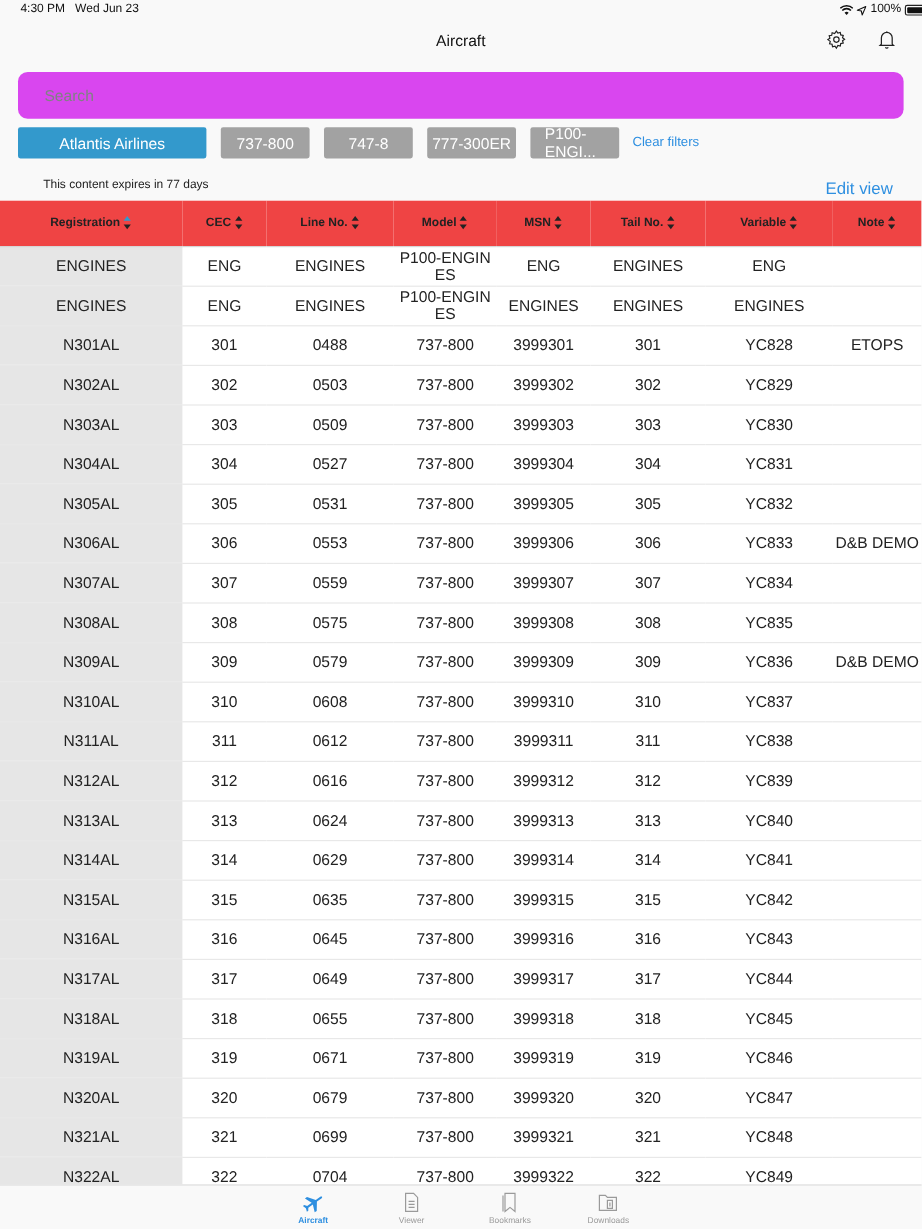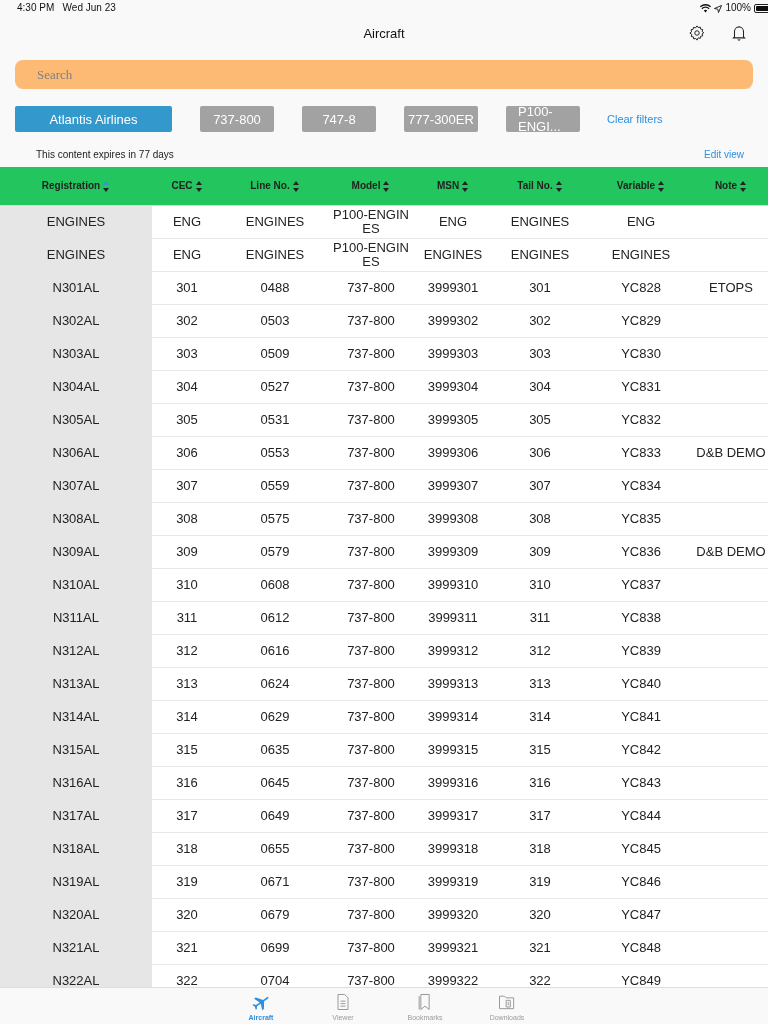--- a/index.html
+++ b/index.html
@@ -6,33 +6,33 @@
   html, body { width: 768px; height: 1024px; overflow: hidden; background: #f9f9f9; font-family: "Liberation Sans", sans-serif; color: #222; }
   .status-bar { position: absolute; top: 0; left: 12px; width: 768px; height: 16px; font-size: 10px; color: #111; }
   .status-bar .left { position: absolute; left: 5px; top: 2px; }
   .status-bar .right { position: absolute; right: 6px; top: 2px; display: flex; align-items: flex-end; gap: 3px; }
   .battery { width: 20px; height: 9px; border: 1px solid #222; border-radius: 2px; padding: 1px; position: relative; }
   .battery::after { content: ""; position: absolute; right: -3px; top: 2px; width: 2px; height: 4px; background: #222; border-radius: 0 1px 1px 0; }
   .battery .fill { width: 100%; height: 100%; background: #111; border-radius: 1px; }
   .nav-title { position: absolute; top: 26px; left: 0; width: 768px; text-align: center; font-size: 13px; font-weight: 500; color: #111; }
   .nav-icons { position: absolute; top: 24px; right: 20px; display: flex; gap: 24px; }
   .nav-icons span { width: 18px; height: 18px; display: inline-block; cursor: pointer; }
-  .search { position: absolute; top: 60px; left: 15px; width: 738px; height: 29px; background: #fdba74; border-radius: 8px; border: none; padding-left: 22px; font-size: 13px; color: #333; font-family: Liberation Serif, serif; }
+  .search { position: absolute; top: 60px; left: 15px; width: 738px; height: 39px; background: #d946ef; border-radius: 8px; border: none; padding-left: 22px; font-size: 13px; color: #333; font-family: Liberation Sans, sans-serif; }
   .search::placeholder { color: #808084; }
-  .chips { position: absolute; top: 106px; left: 15px; display: flex; gap: 28px; align-items: center; }
+  .chips { position: absolute; top: 106px; left: 15px; display: flex; gap: 12px; align-items: center; }
   .chip { height: 26px; border-radius: 2px; color: #fff; font-size: 13px; display: flex; align-items: center; justify-content: center; cursor: pointer; }
   .chip.primary { background: #3399cc; width: 157px; }
   .chip.gray { background: #a2a2a2; }
   .chip.small { font-size: 13px; padding-left: 12px; }
   .clear-filters { color: #2e8fe0; font-size: 11px; cursor: pointer; margin-left: -1px; }
   .expires { position: absolute; top: 149px; left: 16px; font-size: 10px; color: #222; margin-left: 20px; }
-  .edit-view { position: absolute; top: 149px; right: 24px; font-size: 10px; color: #2e8fe0; cursor: pointer; }
+  .edit-view { position: absolute; top: 149px; right: 24px; font-size: 14px; color: #2e8fe0; cursor: pointer; }
   .table-wrap { position: absolute; top: 167px; left: 0; width: 768px; height: 820px; overflow: hidden; background: #fff; }
   table { border-collapse: collapse; width: 768px; table-layout: fixed; }
-  th { background: #22c55e; height: 38px; font-size: 10px; font-weight: bold; color: #222; text-align: center; cursor: pointer; border-bottom: 1px solid #d6d6d6; }
+  th { background: #ef4444; height: 38px; font-size: 10px; font-weight: bold; color: #222; text-align: center; cursor: pointer; border-bottom: 1px solid #d6d6d6; }
   th .sort { display: inline-block; vertical-align: middle; margin-left: 3px; width: 7px; height: 11px; position: relative; }
   th .sort::before, th .sort::after { content: ""; position: absolute; left: 0; border-left: 3.5px solid transparent; border-right: 3.5px solid transparent; }
   th .sort::before { top: 0; border-bottom: 4px solid #222; }
   th .sort::after { bottom: 0; border-top: 4px solid #222; }
   th .sort.active::before { border-bottom-color: #3399cc; }
   td { height: 33px; font-size: 13px; text-align: center; color: #222; border-bottom: 1px solid #e8e8e8; line-height: 13px; }
   td.reg { background: #e6e6e6; }
   td.wrap { font-size: 13px; line-height: 14px; word-break: break-all; padding: 0 3px; }
   .tab-bar { position: absolute; bottom: 0; left: 0; width: 768px; height: 37px; background: #f9f9f9; border-top: 1px solid #dedede; display: flex; justify-content: center; gap: 32px; }
   .tab { width: 50px; display: flex; flex-direction: column; align-items: center; padding-top: 4px; font-size: 7px; color: #9a9a9a; cursor: pointer; }

